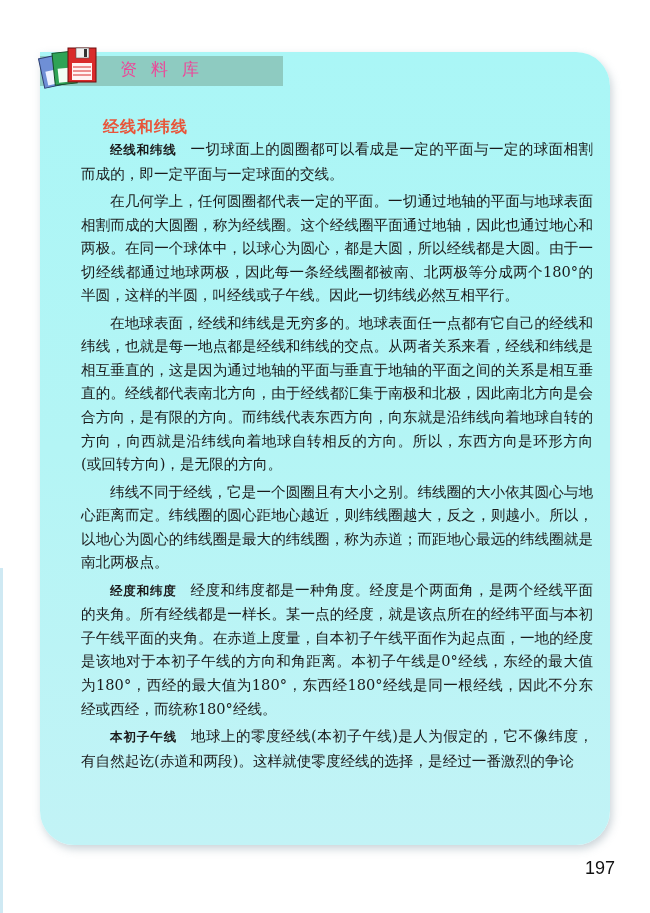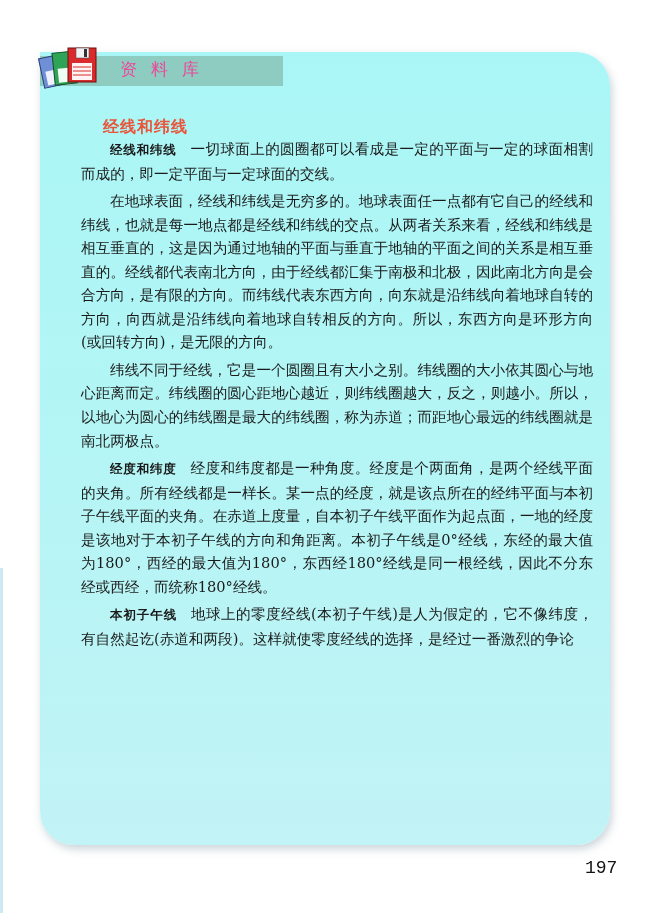--- a/index.html
+++ b/index.html
@@ -38,21 +38,21 @@
     font-size: 14.6px; line-height: 23.55px; color: #1a1a1a;
     text-align: justify;
   }
   .body-text p { margin: 4px; text-indent: 29px; }
   .term {
     font-family: "DejaVu Sans", "Liberation Sans", sans-serif;
     font-size: 12.5px; font-weight: bold; margin-right: 14px; letter-spacing: 0.5px;
   }
   .page-number {
     position: absolute; left: 585px; top: 858px;
-    font-family: Liberation Mono, monospace;
+    font-family: Liberation Sans, sans-serif;
     font-size: 18px; color: #111;
   }
 </style>
 </head>
 <body>
 
 <div class="left-strip"></div>
 
 <div class="panel"></div>
 
@@ -78,19 +78,20 @@
   <line x1="37" y1="27" x2="55" y2="27" stroke="#d92b2b" stroke-width="1"></line>
   <line x1="37" y1="31" x2="55" y2="31" stroke="#d92b2b" stroke-width="1"></line>
 </svg>
 
 <div class="header-title">资料库</div>
 
 <div class="heading">经线和纬线</div>
 
 <div class="body-text">
   <p><span class="term">经线和纬线</span><span>一切球面上的圆圈都可以看成是一定的平面与一定的球面相割而成的，即一定平面与一定球面的交线。</span></p>
+  <p><span>在几何学上，任何圆圈都代表一定的平面。一切通过地轴的平面与地球表面相割而成的大圆圈，称为经线圈。这个经线圈平面通过地轴，因此也通过地心和两极。在同一个球体中，以球心为圆心，都是大圆，所以经线都是大圆。由于一切经线都通过地球两极，因此每一条经线圈都被南、北两极等分成两个180°的半圆，这样的半圆，叫经线或子午线。因此一切纬线必然互相平行。</span></p>
   <p><span>在地球表面，经线和纬线是无穷多的。地球表面任一点都有它自己的经线和纬线，也就是每一地点都是经线和纬线的交点。从两者关系来看，经线和纬线是相互垂直的，这是因为通过地轴的平面与垂直于地轴的平面之间的关系是相互垂直的。经线都代表南北方向，由于经线都汇集于南极和北极，因此南北方向是会合方向，是有限的方向。而纬线代表东西方向，向东就是沿纬线向着地球自转的方向，向西就是沿纬线向着地球自转相反的方向。所以，东西方向是环形方向(或回转方向)，是无限的方向。</span></p>
   <p><span>纬线不同于经线，它是一个圆圈且有大小之别。纬线圈的大小依其圆心与地心距离而定。纬线圈的圆心距地心越近，则纬线圈越大，反之，则越小。所以，以地心为圆心的纬线圈是最大的纬线圈，称为赤道；而距地心最远的纬线圈就是南北两极点。</span></p>
   <p><span class="term">经度和纬度</span><span>经度和纬度都是一种角度。经度是个两面角，是两个经线平面的夹角。所有经线都是一样长。某一点的经度，就是该点所在的经纬平面与本初子午线平面的夹角。在赤道上度量，自本初子午线平面作为起点面，一地的经度是该地对于本初子午线的方向和角距离。本初子午线是0°经线，东经的最大值为180°，西经的最大值为180°，东西经180°经线是同一根经线，因此不分东经或西经，而统称180°经线。</span></p>
   <p><span class="term">本初子午线</span><span>地球上的零度经线(本初子午线)是人为假定的，它不像纬度，有自然起讫(赤道和两段)。这样就使零度经线的选择，是经过一番激烈的争论</span></p>
 </div>
 
 <div class="page-number">197</div>
 
 </body></html>

